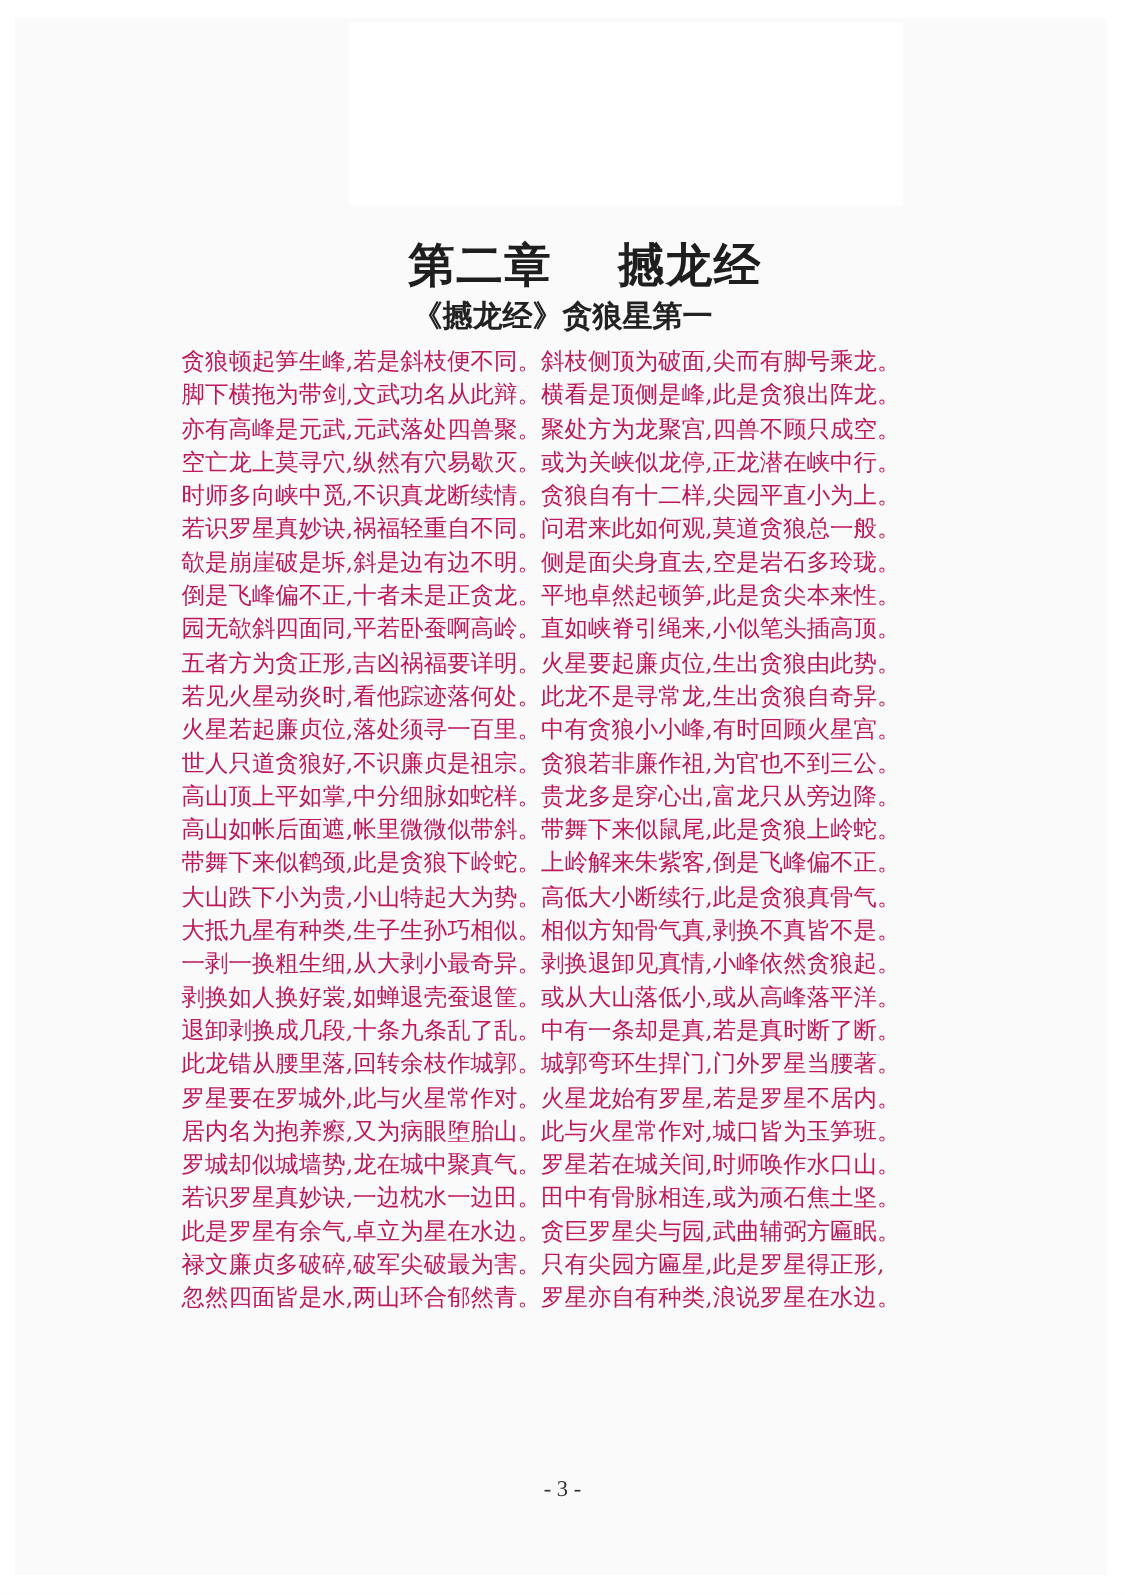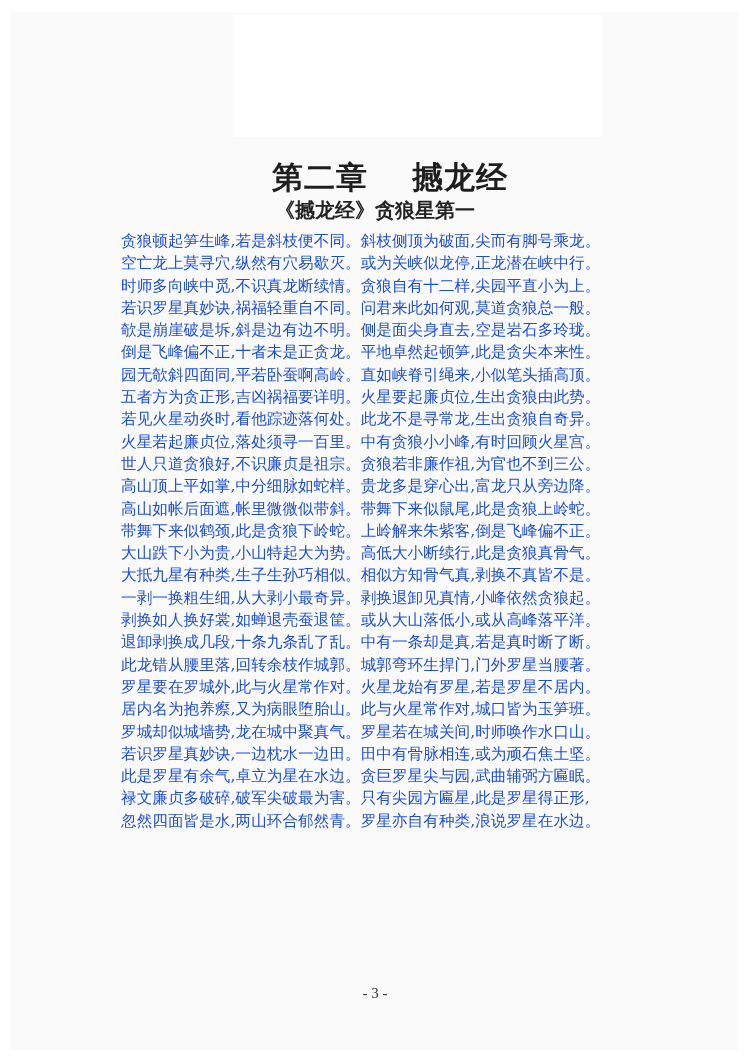--- a/index.html
+++ b/index.html
@@ -60,21 +60,21 @@
     left: 121px;
     top: 230px;
     width: 520px;
   }
   .verse-line {
     height: 22.3px;
     line-height: 22.3px;
     font-size: 15.6px;
     white-space: nowrap;
     letter-spacing: 0.05px;
-    color: #1d4ed8;
+    color: #be185d;
   }
   .page-number {
     position: absolute;
     left: 0;
     width: 750px;
     top: 983px;
     text-align: center;
     font-size: 15px;
     line-height: 20px;
     color: #333;
@@ -85,20 +85,22 @@
 <body>
 
 <div class="page"></div>
 <div class="blank-box"></div>
 
 <h1 class="chapter-title" style="margin:15px;">第二章　 撼龙经</h1>
 <h2 class="section-title" style="margin:0;">《撼龙经》贪狼星第一</h2>
 
 <div class="verse-body">
   <div class="verse-line">贪狼顿起笋生峰,若是斜枝便不同。斜枝侧顶为破面,尖而有脚号乘龙。</div>
+  <div class="verse-line">脚下横拖为带剑,文武功名从此辩。横看是顶侧是峰,此是贪狼出阵龙。</div>
+  <div class="verse-line">亦有高峰是元武,元武落处四兽聚。聚处方为龙聚宫,四兽不顾只成空。</div>
   <div class="verse-line">空亡龙上莫寻穴,纵然有穴易歇灭。或为关峡似龙停,正龙潜在峡中行。</div>
   <div class="verse-line">时师多向峡中觅,不识真龙断续情。贪狼自有十二样,尖园平直小为上。</div>
   <div class="verse-line">若识罗星真妙诀,祸福轻重自不同。问君来此如何观,莫道贪狼总一般。</div>
   <div class="verse-line">欹是崩崖破是坼,斜是边有边不明。侧是面尖身直去,空是岩石多玲珑。</div>
   <div class="verse-line">倒是飞峰偏不正,十者未是正贪龙。平地卓然起顿笋,此是贪尖本来性。</div>
   <div class="verse-line">园无欹斜四面同,平若卧蚕啊高岭。直如峡脊引绳来,小似笔头插高顶。</div>
   <div class="verse-line">五者方为贪正形,吉凶祸福要详明。火星要起廉贞位,生出贪狼由此势。</div>
   <div class="verse-line">若见火星动炎时,看他踪迹落何处。此龙不是寻常龙,生出贪狼自奇异。</div>
   <div class="verse-line">火星若起廉贞位,落处须寻一百里。中有贪狼小小峰,有时回顾火星宫。</div>
   <div class="verse-line">世人只道贪狼好,不识廉贞是祖宗。贪狼若非廉作祖,为官也不到三公。</div>

